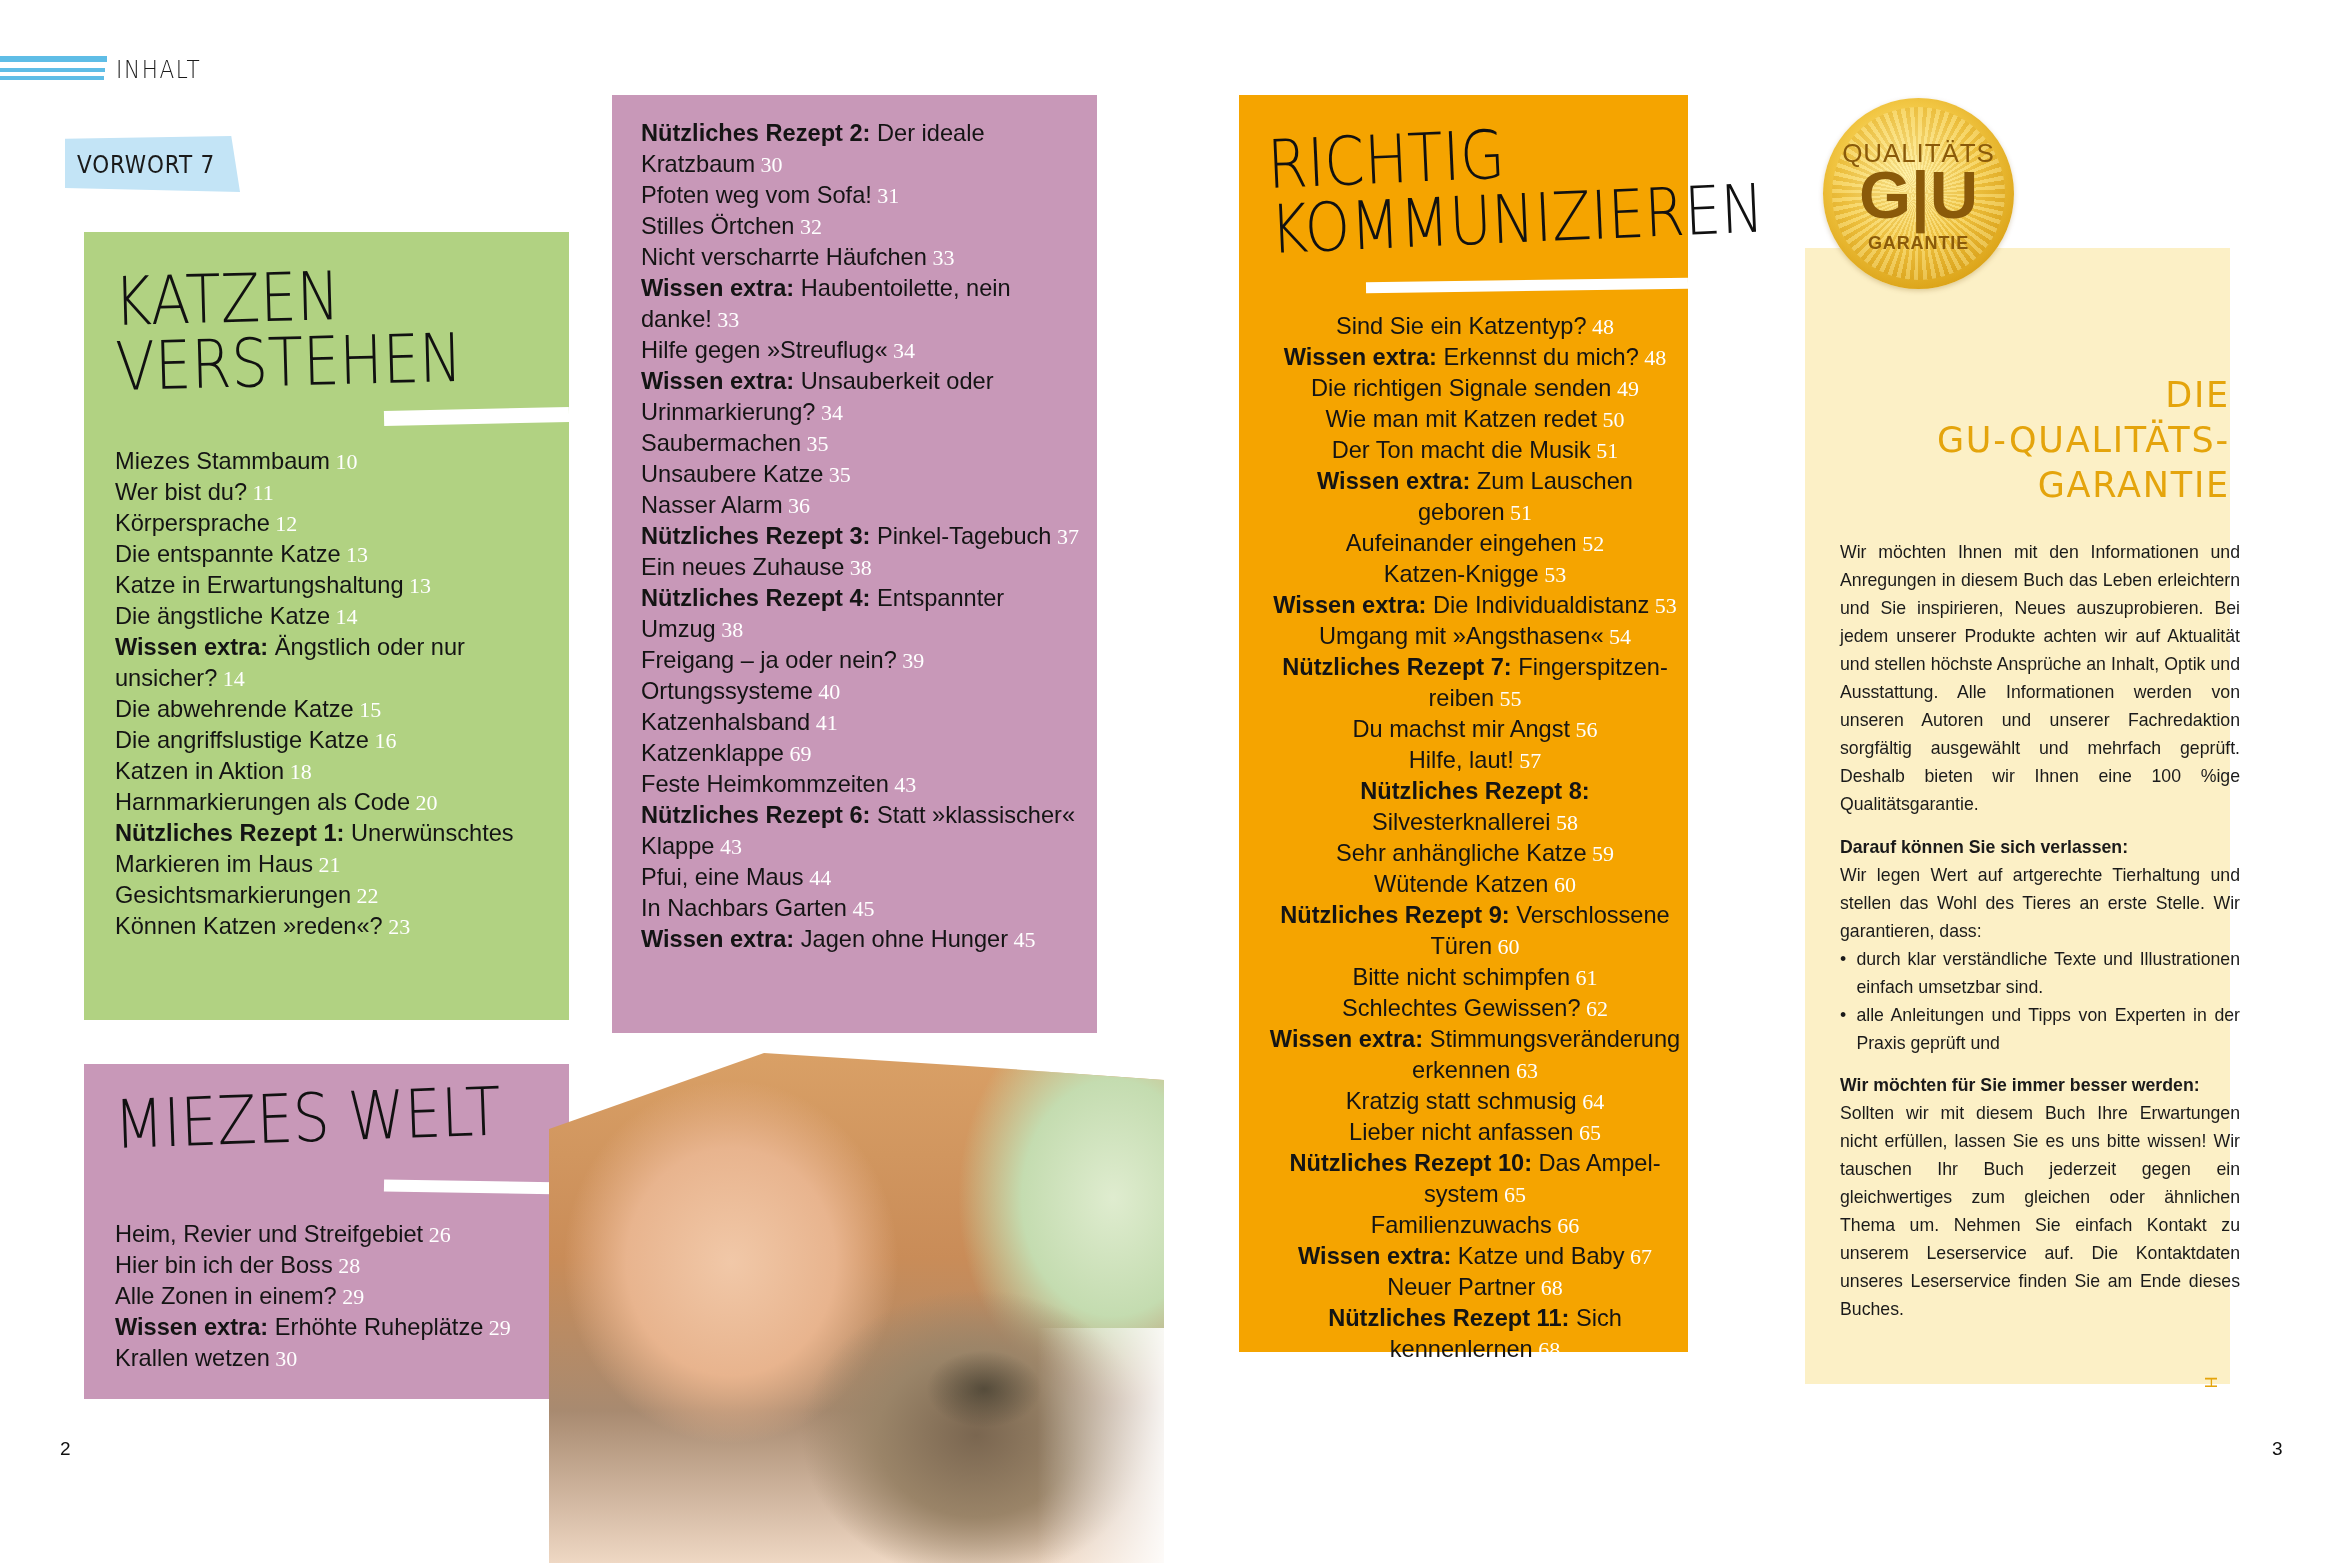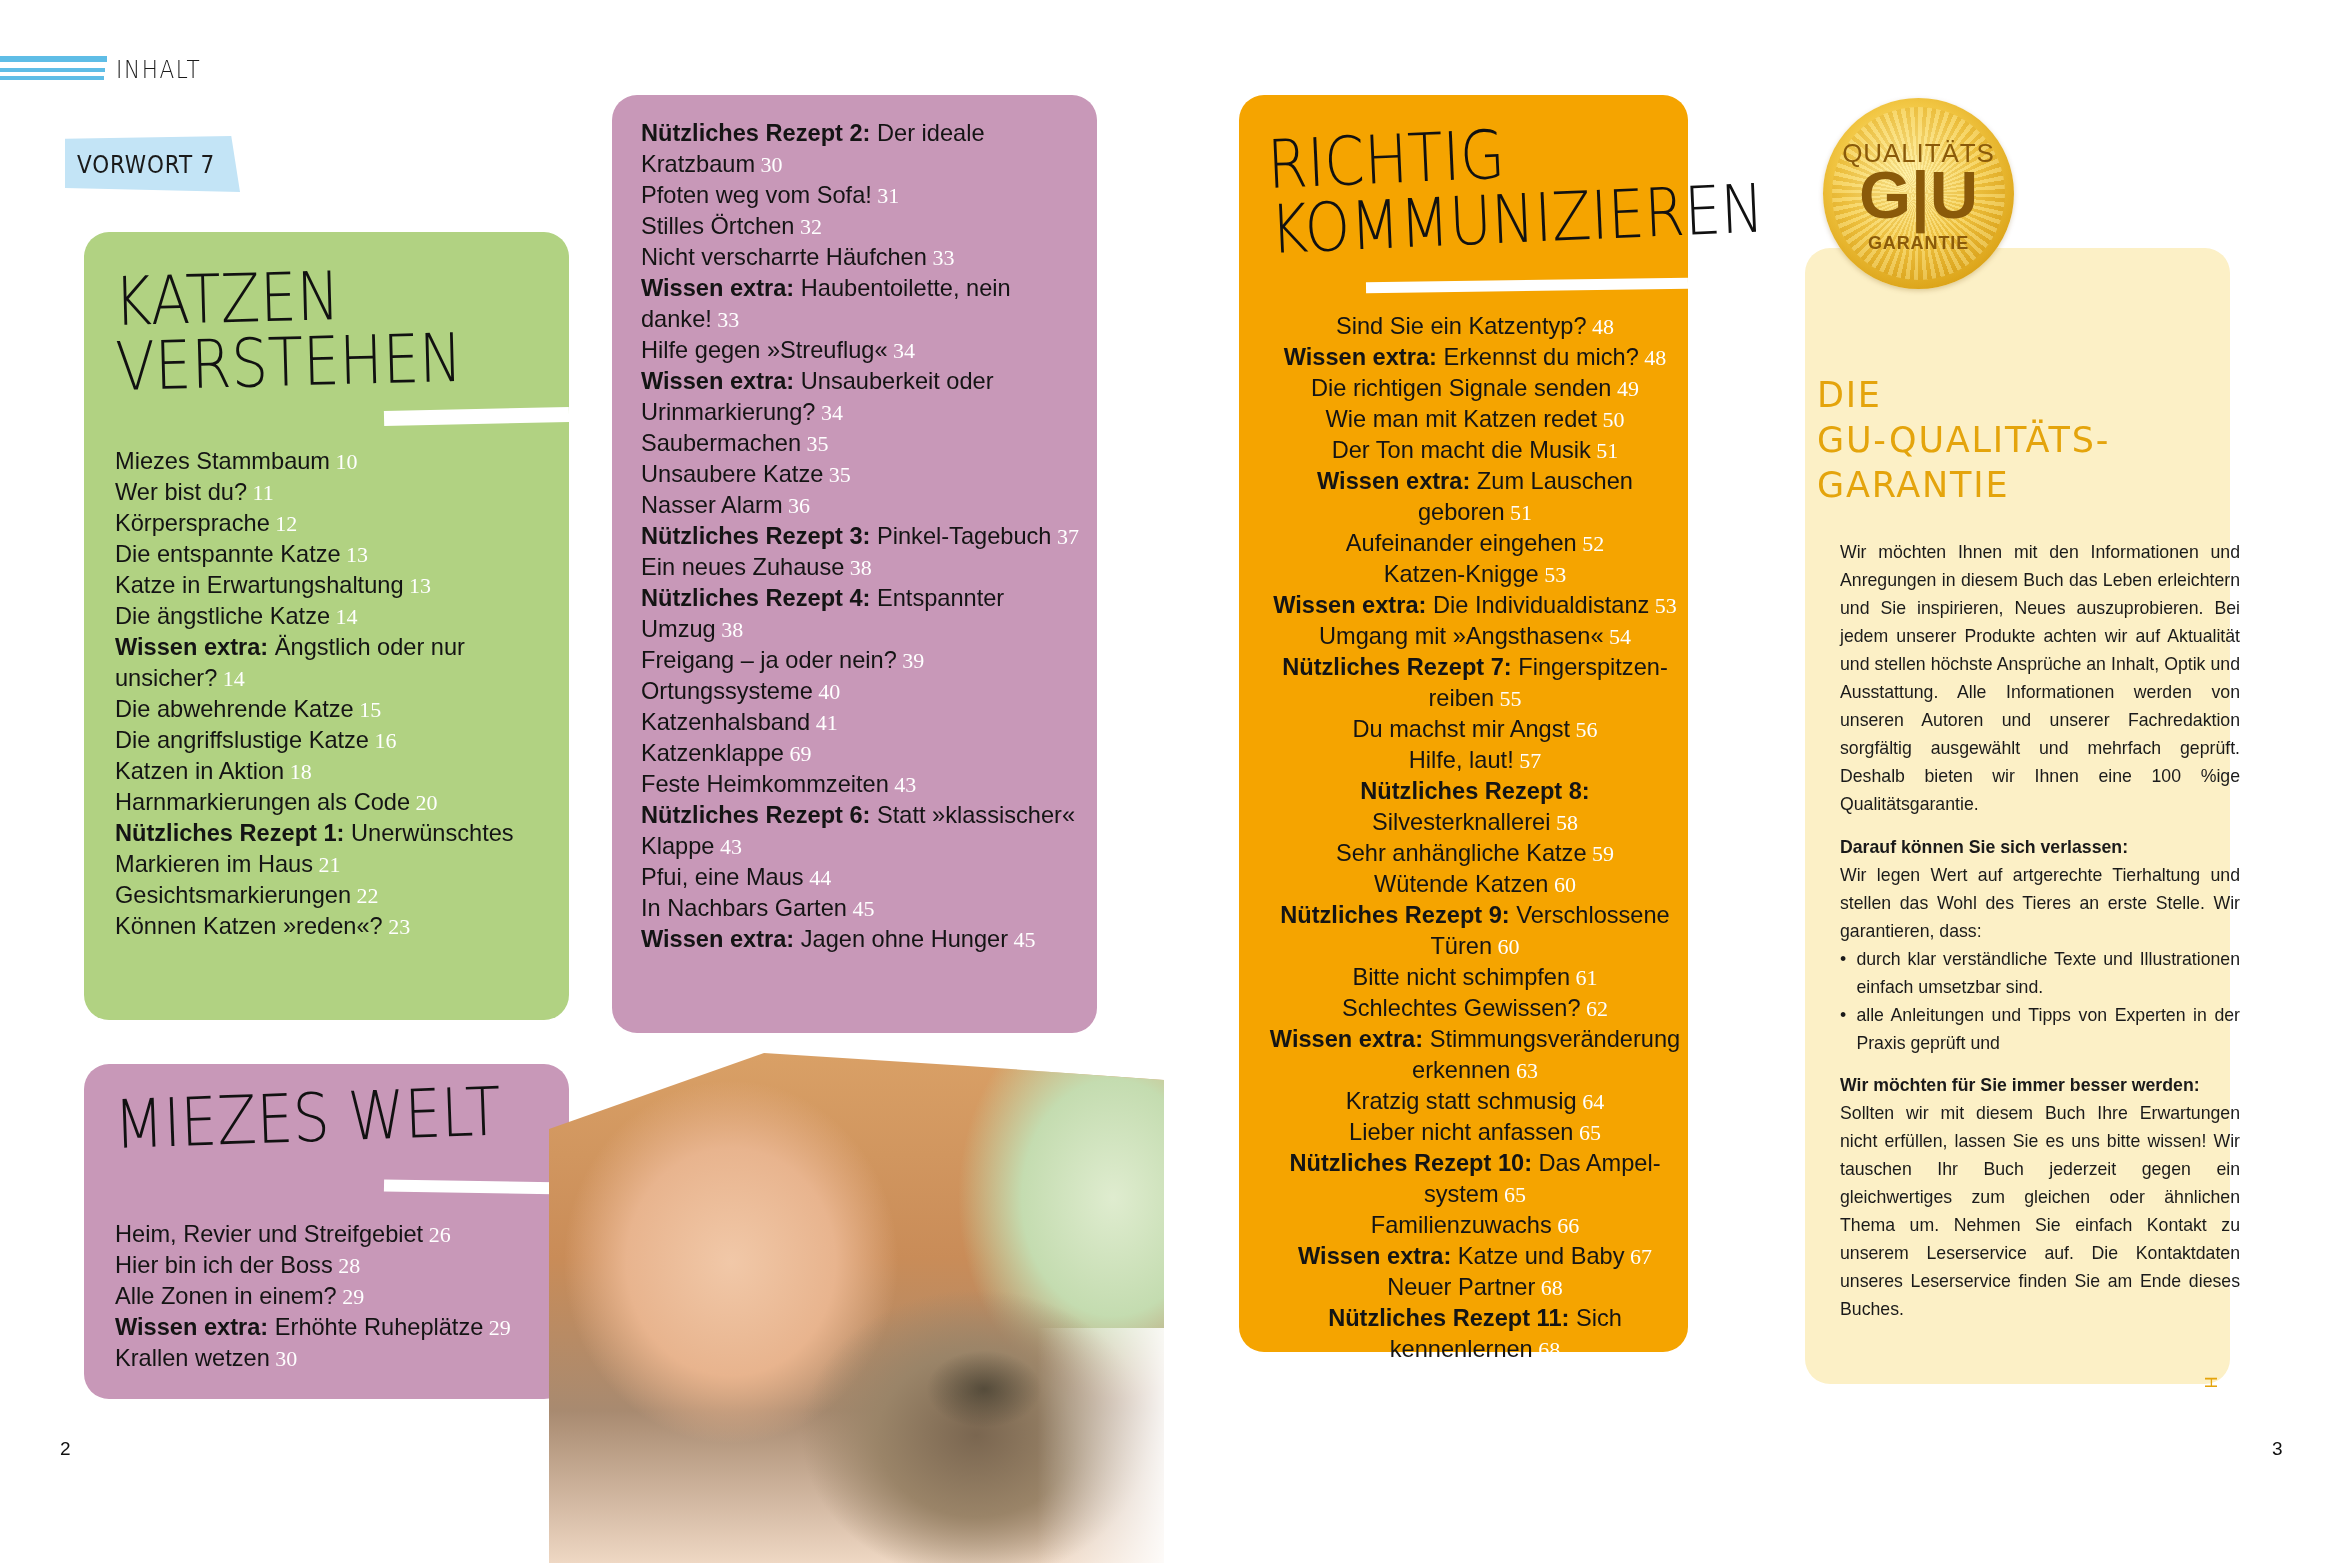--- a/index.html
+++ b/index.html
@@ -13,21 +13,21 @@
   .inhalt { left:116px; top:55px; font-size:24.5px; letter-spacing:1.8px; color:#1a1a1a;
             font-family:"DejaVu Sans", sans-serif; font-weight:300; transform:scaleX(0.88); transform-origin:left; }
 
   .vorwort-wrap { left:65px; top:136px; width:175px; height:56px; }
   .vorwort-bg { position:absolute; inset:0; background:#c3e4f6;
                 clip-path: polygon(0% 5%, 95% 0%, 100% 100%, 0% 93%); }
   .vorwort-text { position:absolute; left:11.8px; top:13.6px; font-size:24.5px; letter-spacing:0.9px;
                   font-family:"DejaVu Sans", sans-serif; transform:scaleX(0.88); transform-origin:left; color:#1a1a1a; }
 
   
-  .box { position:absolute;border-radius:25px; }
+  .box { position:absolute; }
   .green { left:84px; top:232px; width:485px; height:788px; background:#b1d282; }
   .purple1 { left:84px; top:1064px; width:485px; height:335px; background:#c898b8; }
   .purple2 { left:612px; top:95px; width:485px; height:938px; background:#c898b8; }
   .orange { left:1239px; top:95px; width:449px; height:1257px; background:#f5a400; }
   .yellow { left:1805px; top:248px; width:425px; height:1136px; background:#fcf0c6; }
 
   .section-title { position:absolute; font-family:"DejaVu Sans", sans-serif; font-weight:300;
                    font-size:67px; line-height:65px; color:#111; transform-origin:left top; }
   .slash { position:absolute; height:14.5px; background:#ffffff; }
 
@@ -39,22 +39,22 @@
   
   .badge { left:1823px; top:98px; width:191px; height:191px; border-radius:50%;
            background: radial-gradient(circle at 45% 40%, #fff2a8 0%, #f2c744 45%, #d89e12 80%, #c48a0c 100%);
            box-shadow: 0 1.8px 5.5px rgba(120,80,0,0.25); text-align:center; }
   .badge-ring { position:absolute; inset:9px; border-radius:50%;
                 background: repeating-conic-gradient(rgba(255,240,170,0.35) 0deg 3deg, rgba(200,140,20,0.15) 3deg 6deg); }
   .badge-top { position:absolute; left:0; right:0; top:40px; font-size:26px; font-weight:normal; color:#8a5a0a; letter-spacing:0.9px; }
   .badge-gu { position:absolute; left:0; right:0; top:60px; font-size:67px; font-weight:bold; color:#8a5a0a; line-height:73px; }
   .badge-bot { position:absolute; left:0; right:0; top:135px; font-size:18px; font-weight:bold; color:#8a5a0a; letter-spacing:0.9px; }
 
-  .gu-title { left:1805px; top:373px; width:425px; text-align:left; color:#e4a40c; font-size:35px; line-height:45px;
-              letter-spacing:1.8px; font-family:"DejaVu Sans", sans-serif;padding-left:12px; }
+  .gu-title { left:1805px; top:373px; width:425px; text-align:right; color:#e4a40c; font-size:35px; line-height:45px;
+              letter-spacing:1.8px; font-family:"DejaVu Sans", sans-serif; }
   .gu-body { left:1840px; top:538px; width:409px; font-size:17.7px; line-height:28px; color:#1a1a1a; text-align:justify; }
   .gu-body p { margin:0 0 14.5px 0; }
   .gu-body .bh { font-weight:bold; display:block; }
   .gu-body ul { margin:0; padding:0; list-style:none; }
   .gu-body li { padding-left:16.4px; position:relative; }
   .gu-body li:before { content:"\2022"; position:absolute; left:0; }
   .gu-sig { display:block; }
   .gu-tag { display:block; font-style:italic; }
   .tiny-mark { left:2205px; top:1373px; color:#e4a40c; font-size:16.4px; transform:rotate(90deg); }
 

